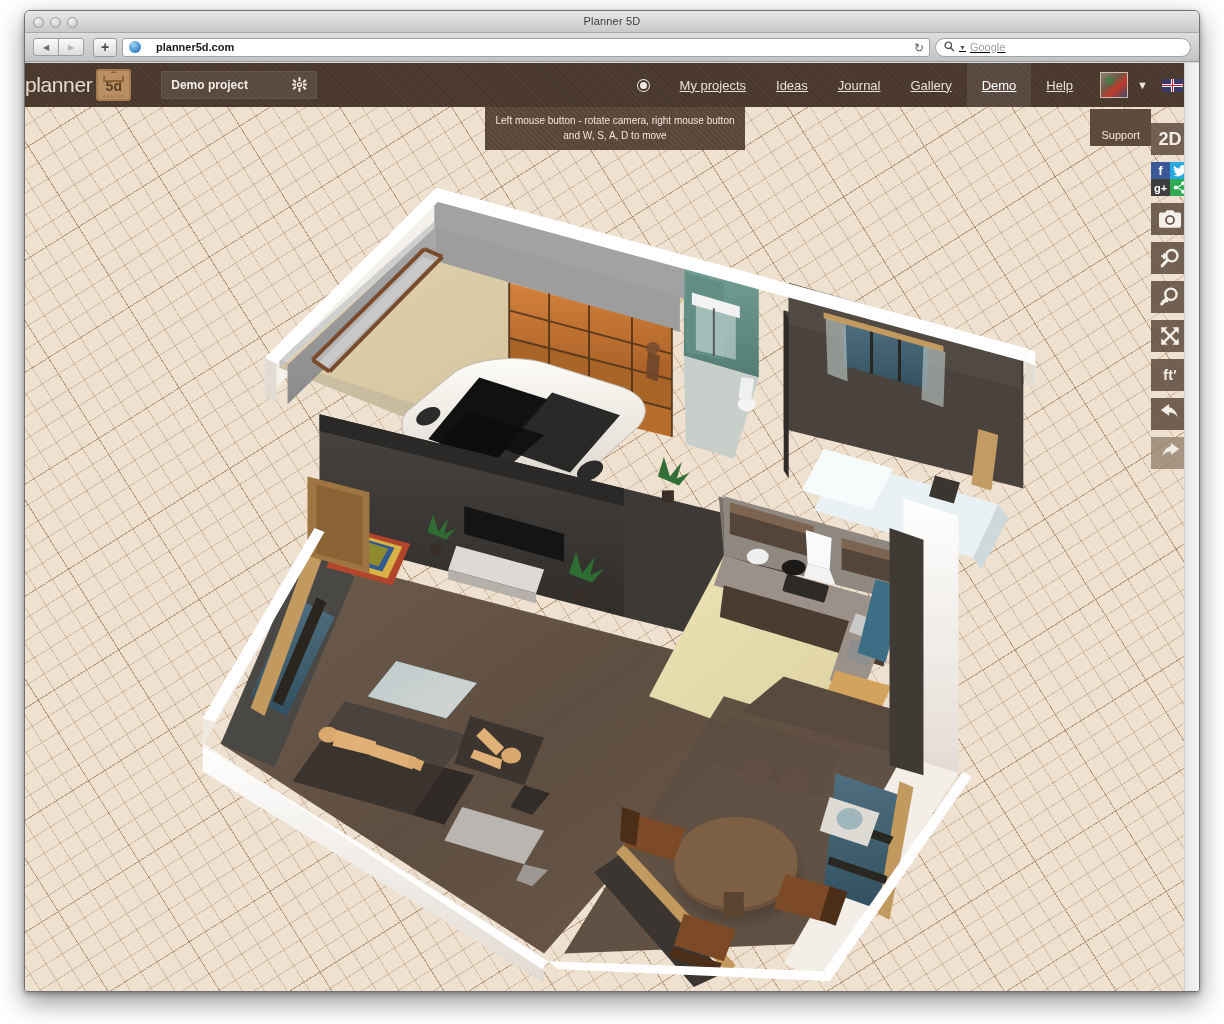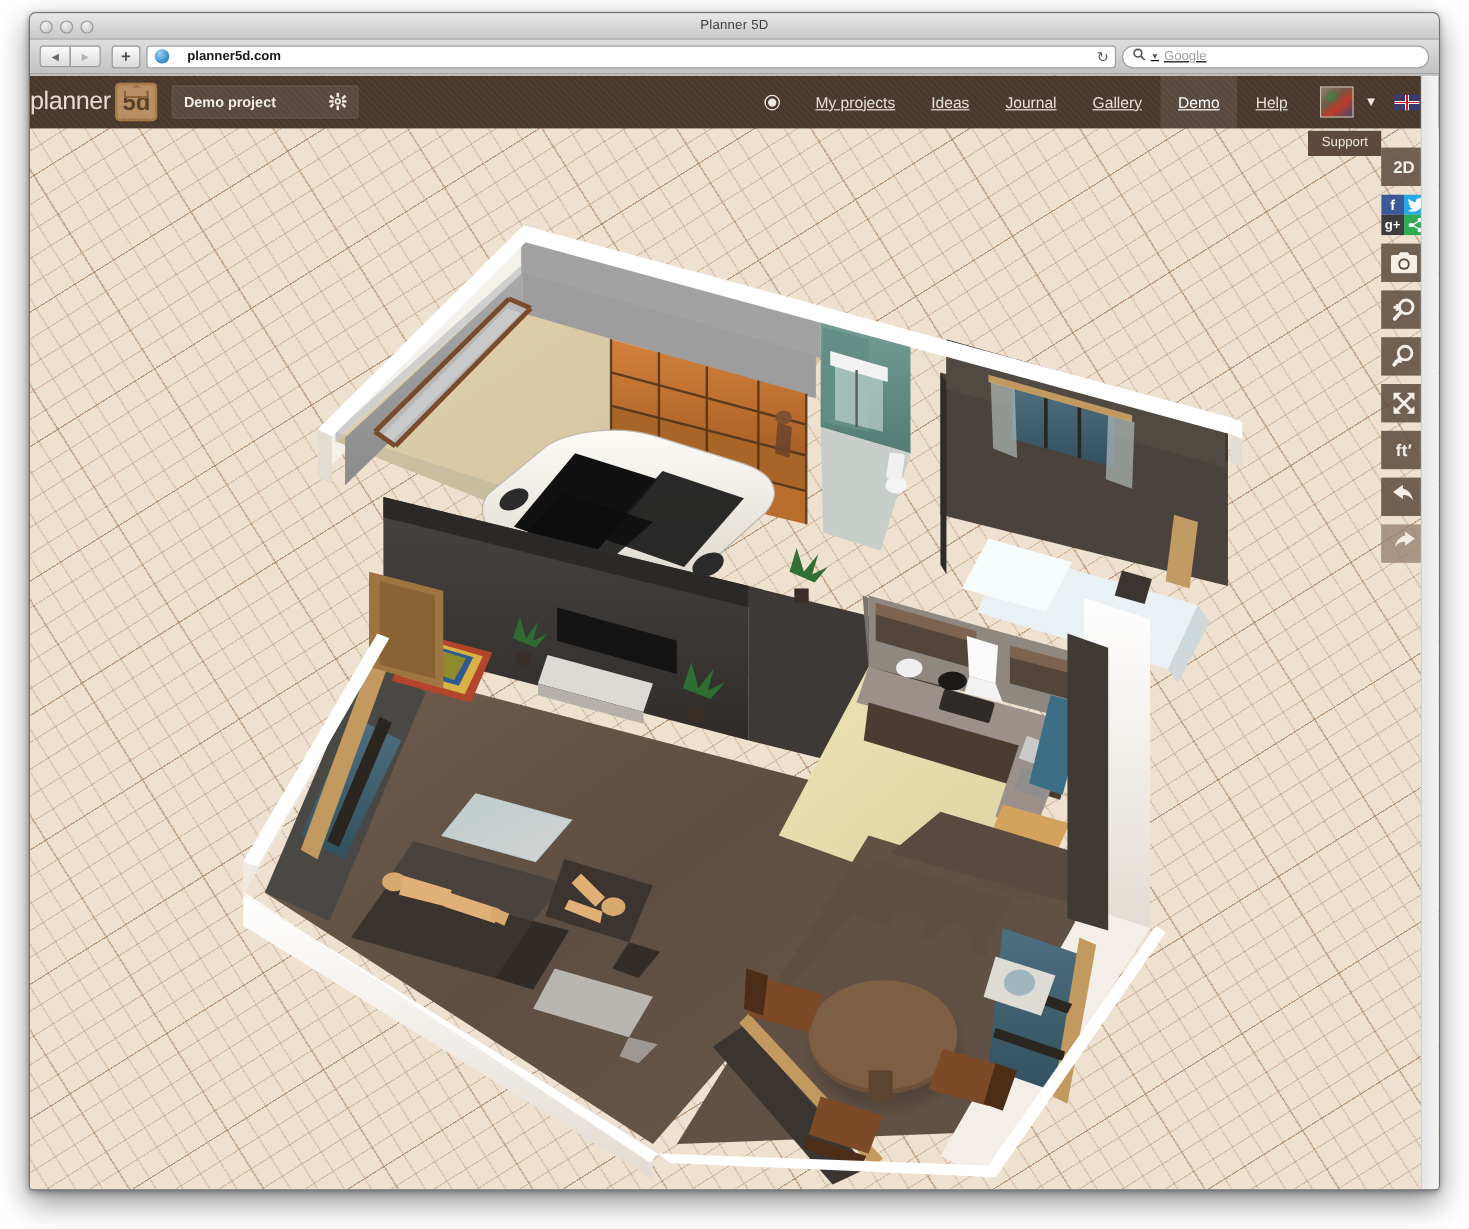--- a/index.html
+++ b/index.html
@@ -123,25 +123,25 @@
     flex-direction: column;
     box-shadow: inset 0 0 0 2px #a8794a;
   }
   #logo-badge::before {
     content: ""; position: absolute; top: 2px; left: 7px;
     width: 21px; height: 11px;
     background: #b99063;
     clip-path: polygon(50% 0, 100% 48%, 100% 100%, 0 100%, 0 48%);
     box-shadow: inset 0 0 0 2px #8e6235;
   }
-  #logo-5d { font-size: 20px; font-weight: bold; color: #5b4027; line-height: 1; margin-top: 7px; }
+  #logo-5d { font-size: 14px; font-weight: bold; color: #5b4027; line-height: 1; margin-top: 7px; }
   #logo-sub { font-size: 4px; color: #8d6a45; letter-spacing: 1.2px; margin-top: 1px; }
 
   #project-box {
-    width: 156px; height: 28px; margin-left: 12px;
+    width: 156px; height: 28px; margin-left: 30px;
     background: rgba(255,255,255,.085);
     border: 1px solid rgba(255,255,255,.07);
     border-radius: 2px;
     display: flex; align-items: center; padding: 0 9px;
     justify-content: space-between;
   }
   #project-name { font-size: 12px; font-weight: bold; color: #f2ece6; }
   #gear-icon { font-size: 14px; color: #efe9e2; line-height: 1; }
 
   #nav { display: flex; align-items: center; margin-left: auto; height: 100%; }
@@ -198,42 +198,42 @@
     background:
       repeating-linear-gradient(45deg, rgba(255,255,255,.03) 0 2px, rgba(0,0,0,.03) 2px 4px),
       #5b4739;
     color: #efe6dc; font-size: 10px; text-align: center; line-height: 15px;
     z-index: 38;
   }
 
   
   #support-label {
     position: absolute; top: 46px; right: 48px;
-    padding: 4px 11px 5px;
+    padding: 20px 11px 5px;
     background: #5d4a3c;
     color: #f0e8e0; font-size: 11px;
     z-index: 38;
   }
 
   
   #right-toolbar {
     position: absolute; top: 60px; right: 10px;
     width: 38px;
     display: flex; flex-direction: column; gap: 7px;
     z-index: 36;
   }
   .tool-btn {
     width: 38px; height: 32px;
     background: rgba(97,79,64,.88);
     display: flex; align-items: center; justify-content: center;
     color: #f4efe9;
   }
   .tool-btn.light { background: rgba(150,130,112,.8); }
   .tool-btn svg { display:block; }
-  #tool-2d { font-size: 14px; font-weight: bold; }
+  #tool-2d { font-size: 18px; font-weight: bold; }
   #tool-ft { font-size: 14px; font-weight: bold; letter-spacing: .3px; }
 
   #social-block {
     width: 38px; height: 34px;
     display: grid;
     grid-template-columns: 1fr 1fr; grid-template-rows: 1fr 1fr;
     overflow: hidden;
   }
   .soc { display:flex; align-items:center; justify-content:center; color:#fff; font-size:12px; font-weight:bold; }
   #soc-fb { background:#3b5998; }
@@ -689,20 +689,21 @@
         <a class="nav-item">Journal</a>
         <a class="nav-item">Gallery</a>
         <a class="nav-item active">Demo</a>
         <a class="nav-item">Help</a>
         <span id="avatar"></span>
         <span id="avatar-caret">▼</span>
         <span id="flag-icon"></span>
       </nav>
     </div>
 
+    <div id="camera-hint">Left mouse button - rotate camera, right mouse button and W, S, A, D to move</div>
 
     <div id="support-label">Support</div>
 
     <div id="right-toolbar">
 
       <div class="tool-btn" id="tool-2d">2D</div>
 
       <div id="social-block">
         <span class="soc" id="soc-fb">f</span>
         <span class="soc" id="soc-tw">

